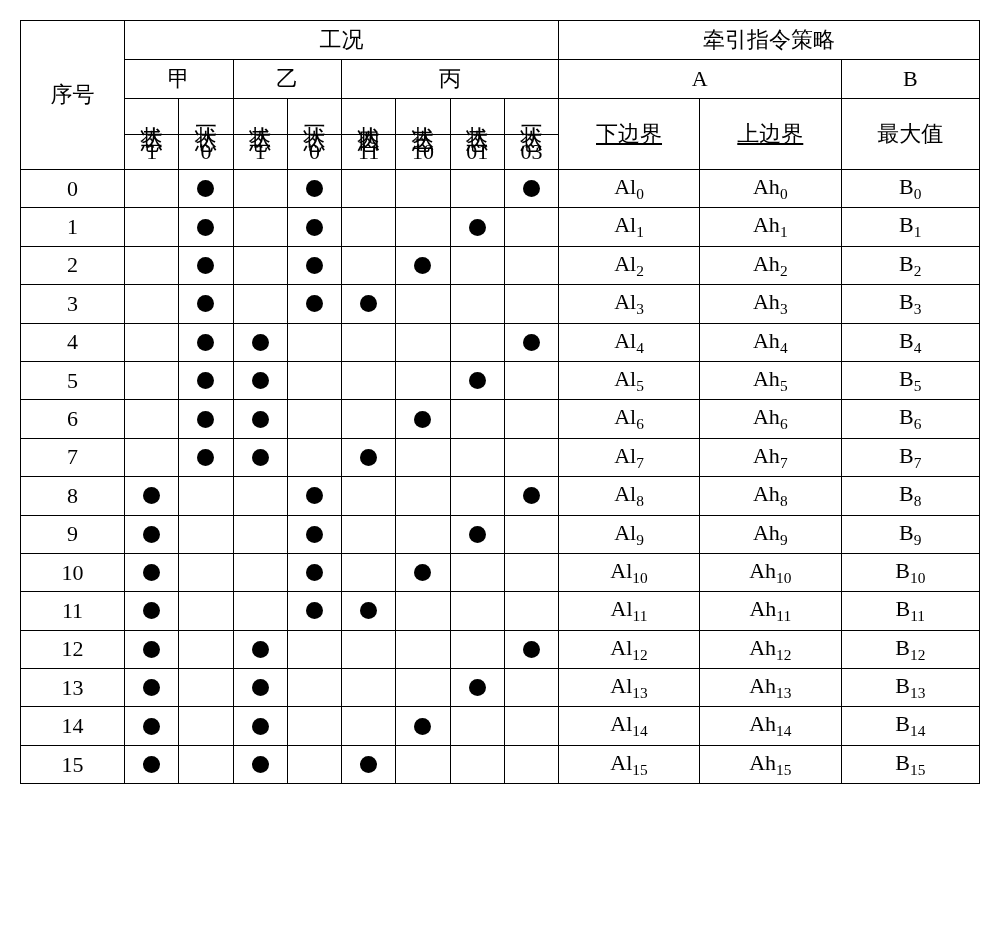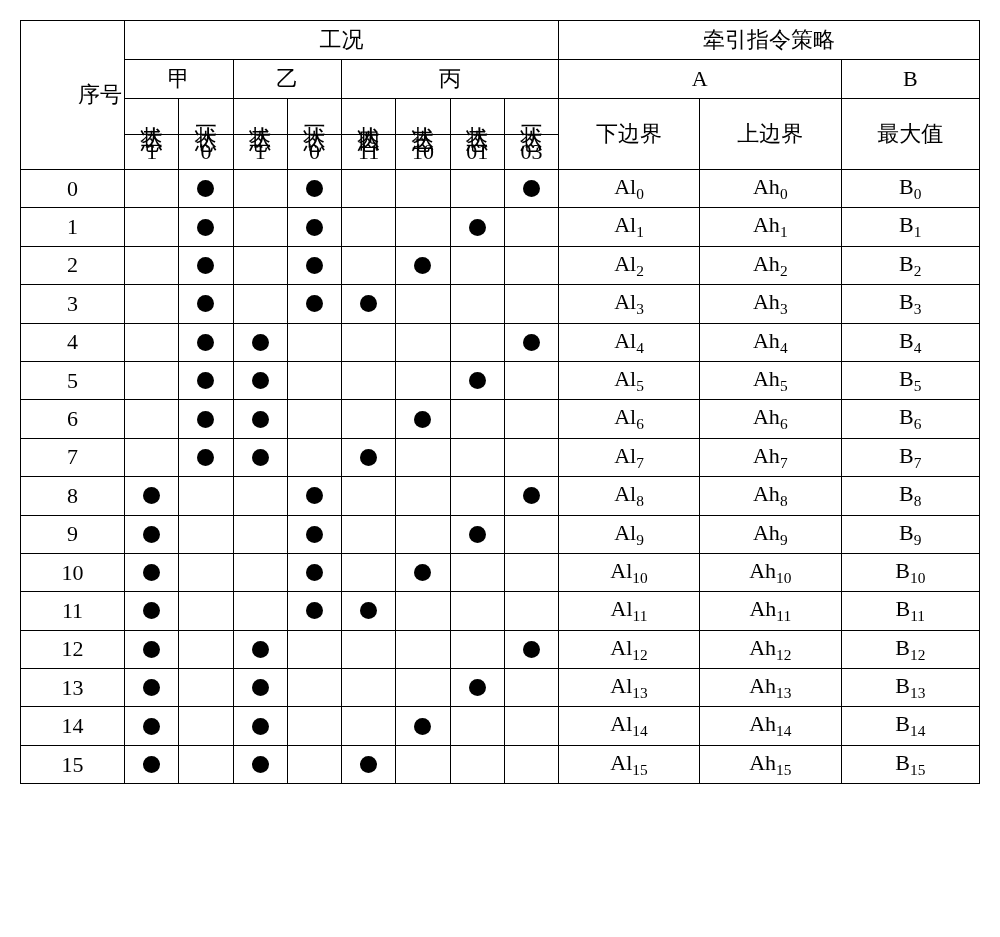--- a/index.html
+++ b/index.html
@@ -30,22 +30,22 @@
   }
   .dot {
     display:block;
     width: 17px;
     height: 17px;
     background: #000;
     border-radius: 50%;
     margin: 4px auto;
   }
   .code-col { width: 52px; }
-  .seq-col  { width: 110px; text-align: right; }
-  .val-col  { width: 150px; }
+  .seq-col  { width: 110px; }
+  .val-col  { width: 150px; text-decoration: underline; }
   .max-col  { width: 148px; }
   .idx-sub { font-size: 0.7em; vertical-align: sub; }
 </style>
 </head>
 <body>
 
 <table>
   <thead>
     <tr>
       <th rowspan="4" class="seq-col">序号</th>

